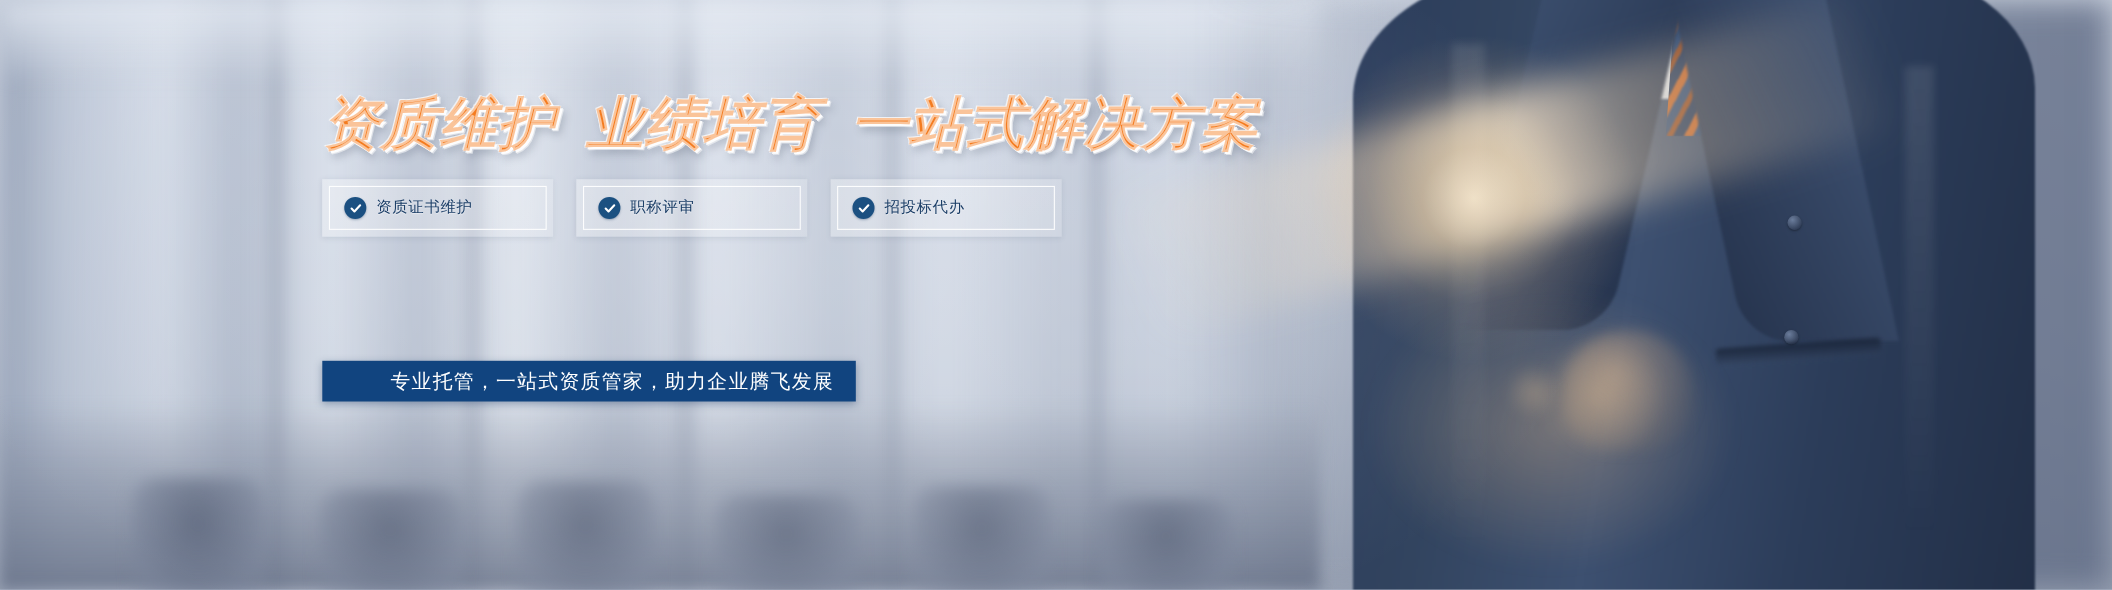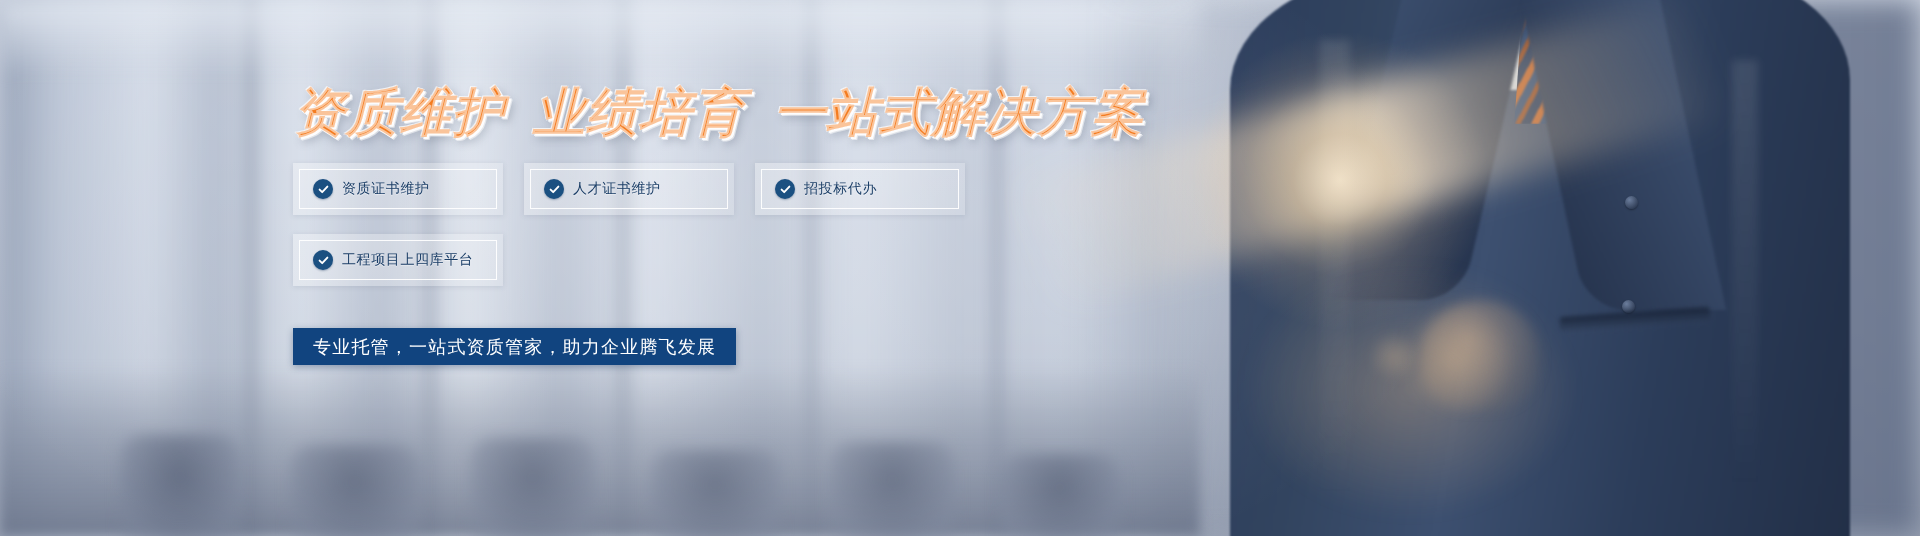--- a/index.html
+++ b/index.html
@@ -206,21 +206,21 @@
   }
 
   .tagline{
     position:absolute; left:293px; top:328px;
     height:37px; padding:0 20px;
     display:flex; align-items:center;
     background:#11447F;
     box-shadow:0 2px 7px rgba(15,45,90,.35);
   }
   .tagline span{
-    font-size:18px; color:#ffffff; letter-spacing:1.2px; white-space:nowrap;
+    font-size:18px; color:#ffffff; letter-spacing:1.2px; white-space:nowrap;margin-left:42px;
   }
 </style>
 </head>
 <body>
 
 <div id="banner">
 
   <div class="bg-base"></div>
   <div class="bg-windows"></div>
   <div class="mullion" style="left:238px;width:26px;"></div>
@@ -272,54 +272,44 @@
         <div class="card-inner">
           <span class="check">
             <svg width="13" height="13" viewBox="0 0 13 13">
                 <path d="M2.6 6.6 L5.2 9.2 L10.4 3.6" stroke="#ffffff" stroke-width="1.9" fill="none" stroke-linecap="round" stroke-linejoin="round"></path>
               </svg>
           </span>
           <span class="card-label">资质证书维护</span>
         </div>
       </div>
 
-
-
       <div class="card">
         <div class="card-inner">
           <span class="check">
             <svg width="13" height="13" viewBox="0 0 13 13">
                 <path d="M2.6 6.6 L5.2 9.2 L10.4 3.6" stroke="#ffffff" stroke-width="1.9" fill="none" stroke-linecap="round" stroke-linejoin="round"></path>
               </svg>
           </span>
-          <span class="card-label">人才证书维护</span>
+          <span class="card-label">职称评审</span>
         </div>
       </div>
+
+
 
       <div class="card">
         <div class="card-inner">
           <span class="check">
             <svg width="13" height="13" viewBox="0 0 13 13">
                 <path d="M2.6 6.6 L5.2 9.2 L10.4 3.6" stroke="#ffffff" stroke-width="1.9" fill="none" stroke-linecap="round" stroke-linejoin="round"></path>
               </svg>
           </span>
           <span class="card-label">招投标代办</span>
         </div>
       </div>
 
-      <div class="card">
-        <div class="card-inner">
-          <span class="check">
-            <svg width="13" height="13" viewBox="0 0 13 13">
-                <path d="M2.6 6.6 L5.2 9.2 L10.4 3.6" stroke="#ffffff" stroke-width="1.9" fill="none" stroke-linecap="round" stroke-linejoin="round"></path>
-              </svg>
-          </span>
-          <span class="card-label">工程项目上四库平台</span>
-        </div>
-      </div>
 
     </div>
 
     <div class="tagline">
       <span>专业托管，一站式资质管家，助力企业腾飞发展</span>
     </div>
 
   </div>
 </div>
 

